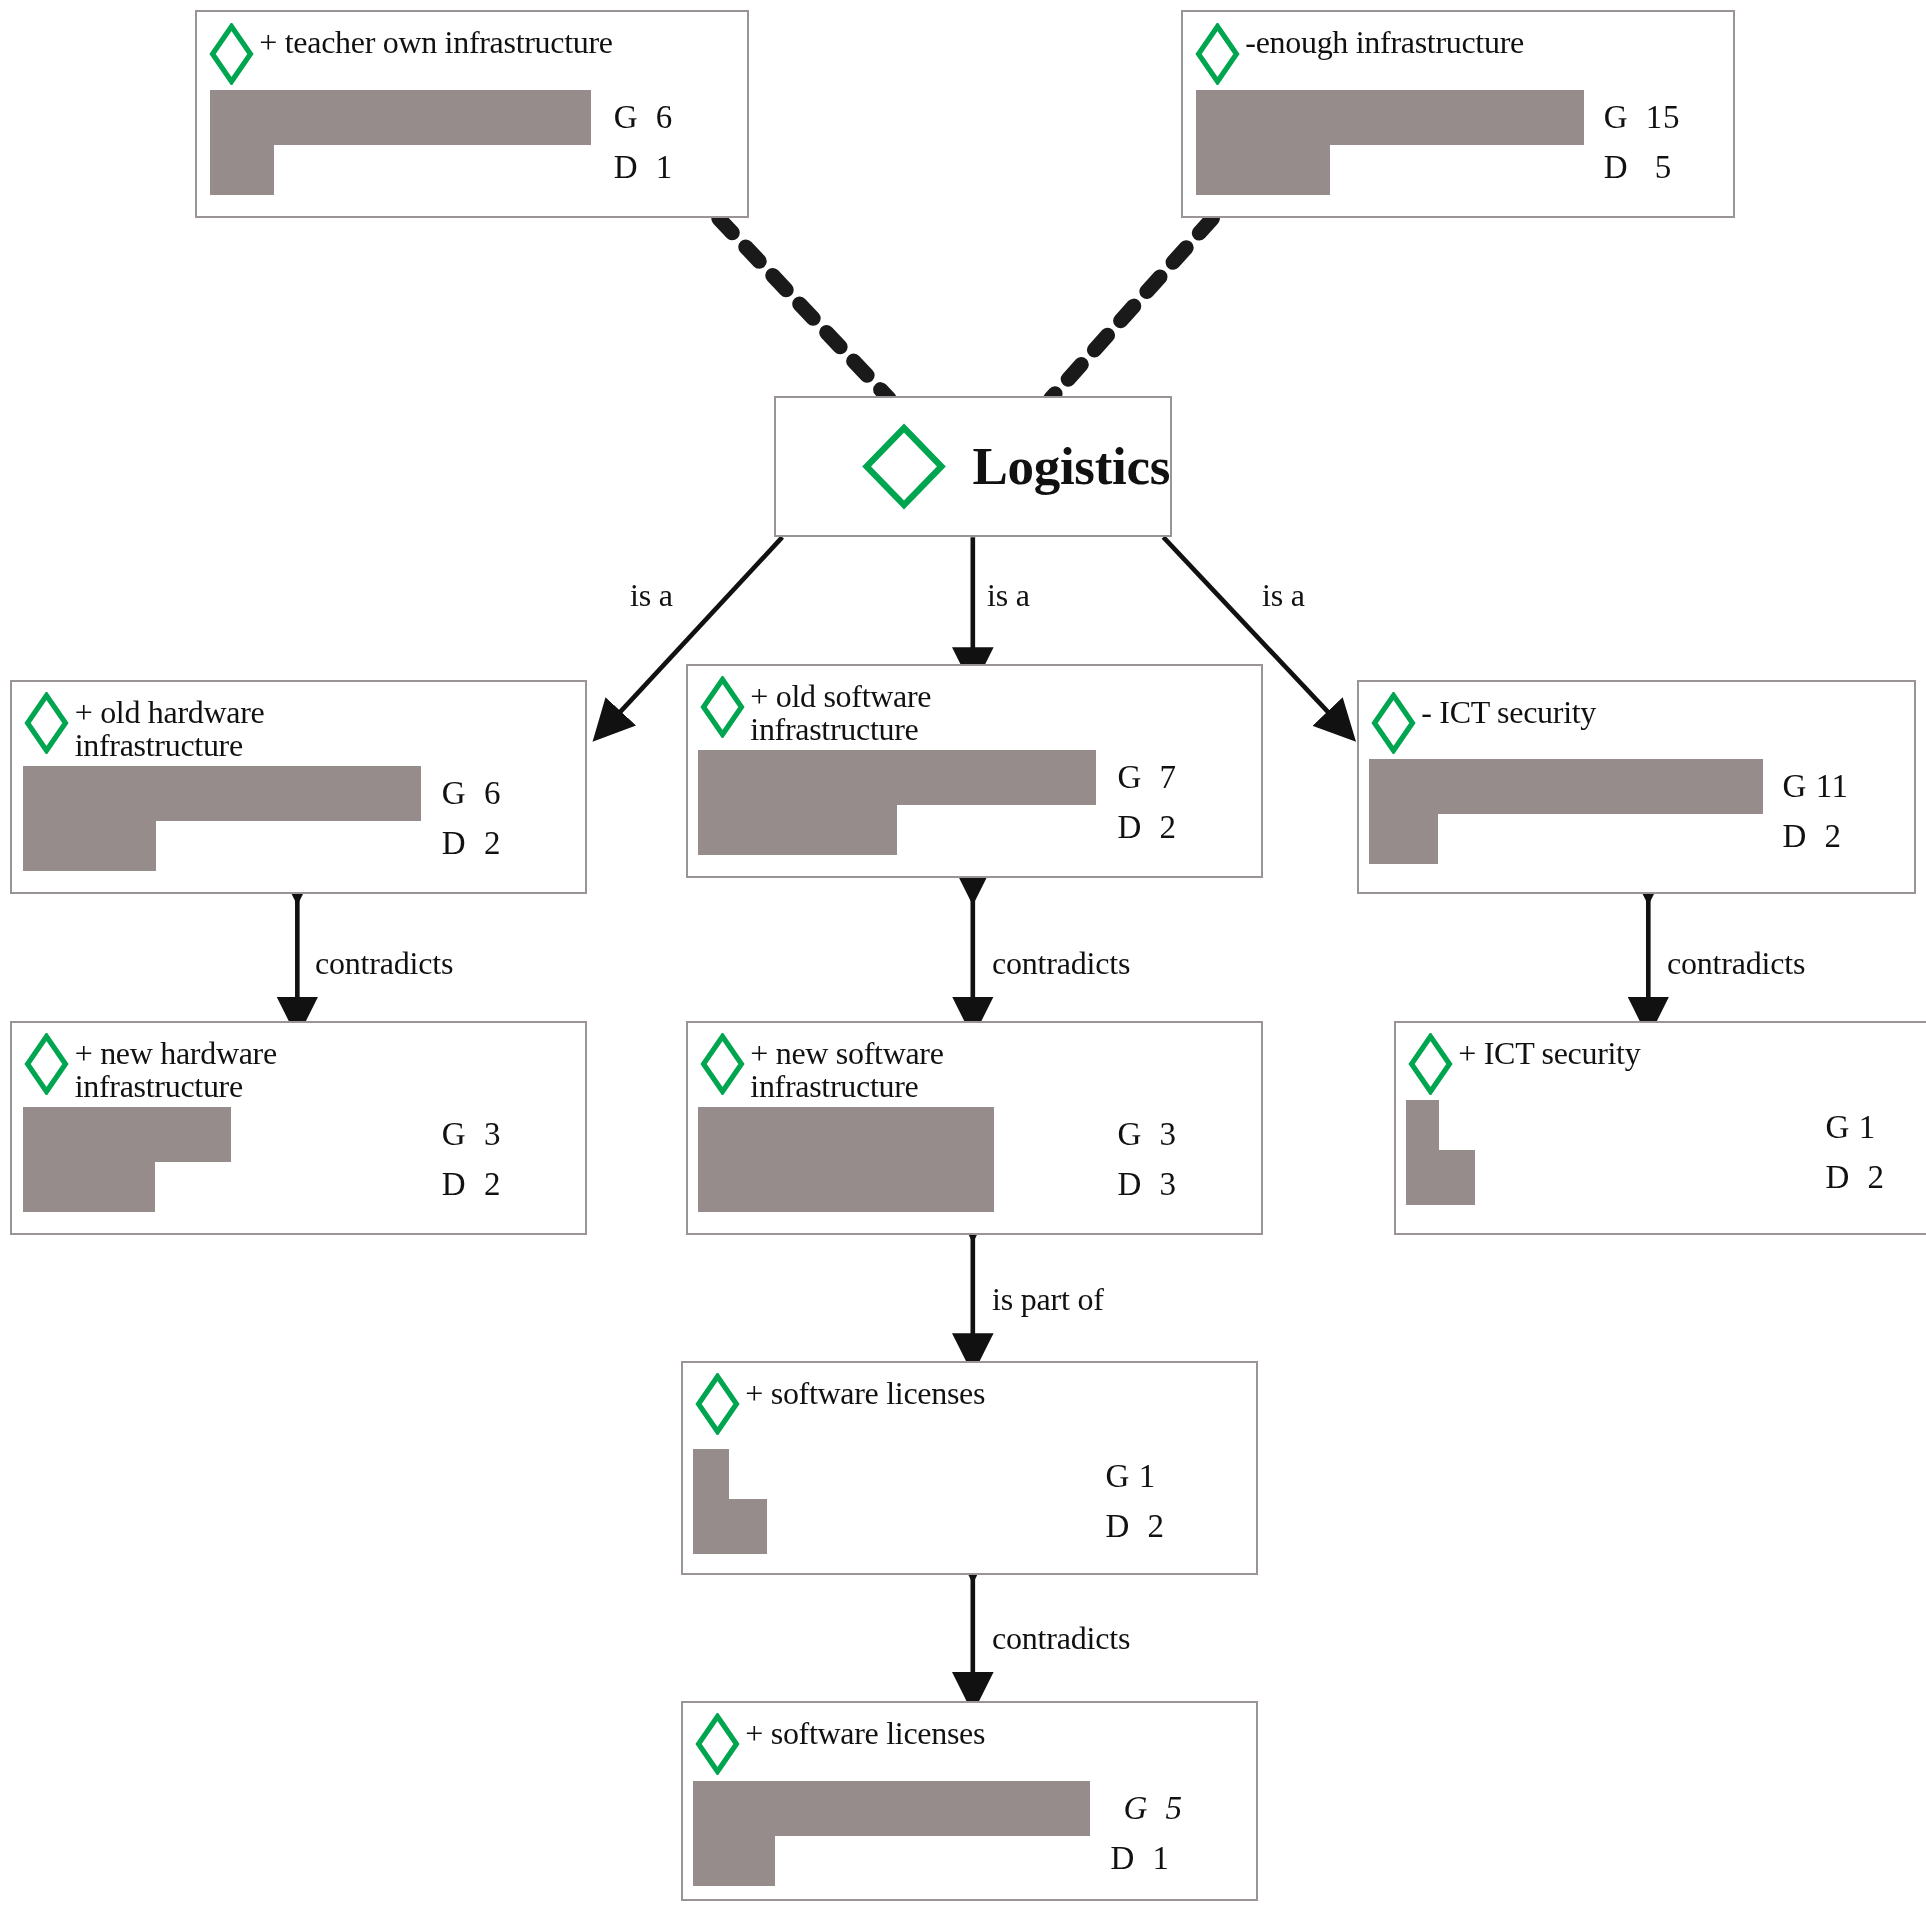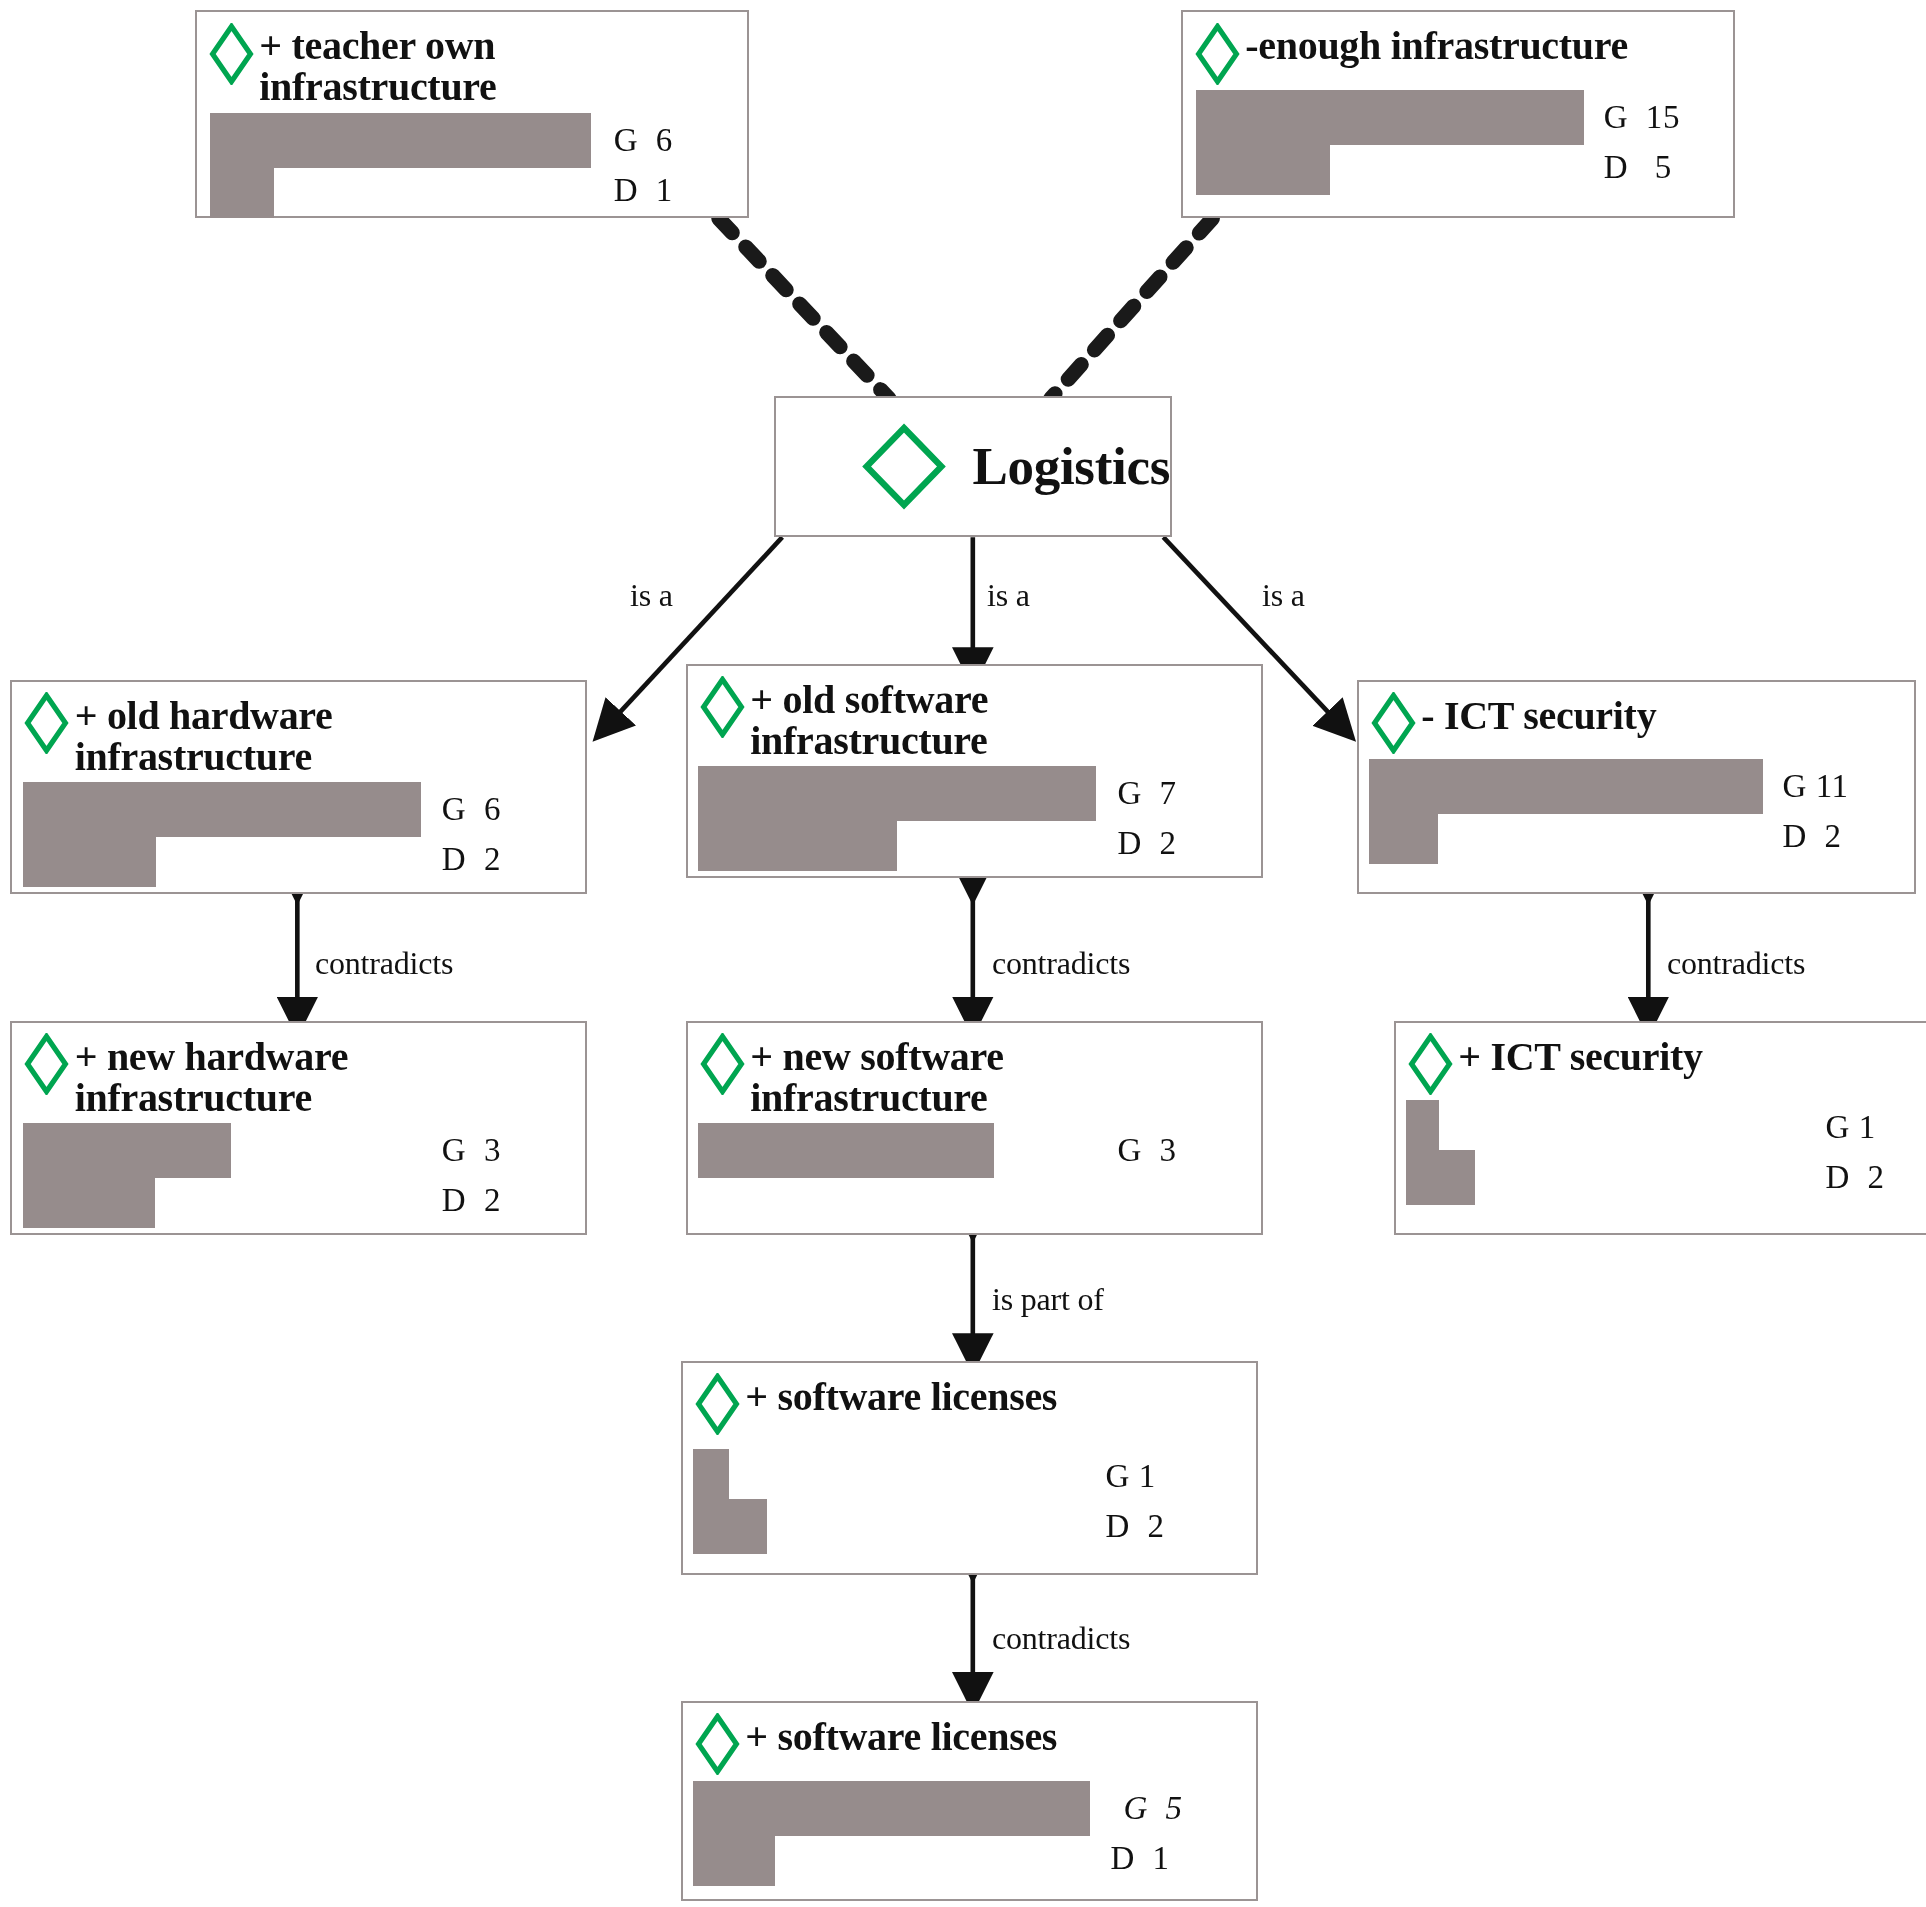--- a/index.html
+++ b/index.html
@@ -31,24 +31,24 @@
     display:flex;
     align-items:flex-start;
     gap:5.8px;
     padding:10.4px 11.5px 0 11.5px;
   }
   .diamond{
     flex:0 0 auto;
     display:block;
   }
   .node-label{
-    font-size:40px;
+    font-size:32px;
     line-height:1.02;
     letter-spacing:-0.3px;
-    font-weight:700;
+    font-weight:400;
     white-space:pre-line;
     padding-top:3.5px;
   }
   .node.central .node-head{
     align-items:center;
     padding:0;
     height:100%;
     justify-content:flex-end;
     gap:26.6px;
     padding-left:23px;
@@ -255,20 +255,24 @@
         <polygon points="39,6 72,54 39,102 6,54" fill="none" stroke="#00a550" stroke-width="9"></polygon>
       </svg>
       <div class="node-label">+ new software
 infrastructure</div>
     </div>
     <div class="bars" style="padding-left:10.4px;margin-top:7px;">
       <div class="barrow">
         <div class="bar" style="width:296px;"></div>
         <div class="barval" style="left:419px;">G  3</div>
       </div>
+      <div class="barrow">
+        <div class="bar" style="width:296px;"></div>
+        <div class="barval" style="left:419px;">D  3</div>
+      </div>
     </div>
   </div>
 
   <div class="node" style="left:1394px;top:1021px;width:559px;height:214px;">
     <div class="node-head">
       <svg class="diamond" width="45" height="62" viewBox="0 0 78 108">
         <polygon points="39,6 72,54 39,102 6,54" fill="none" stroke="#00a550" stroke-width="9"></polygon>
       </svg>
       <div class="node-label">+ ICT security</div>
     </div>

